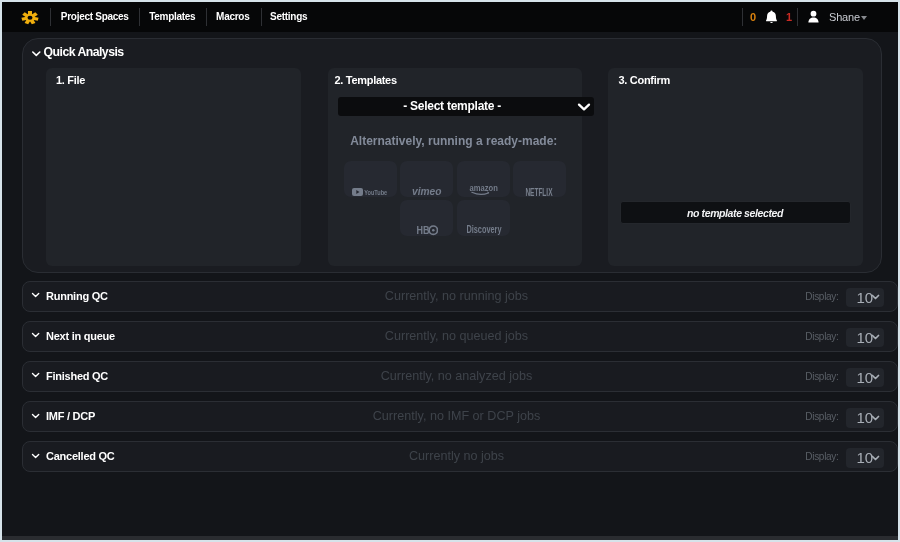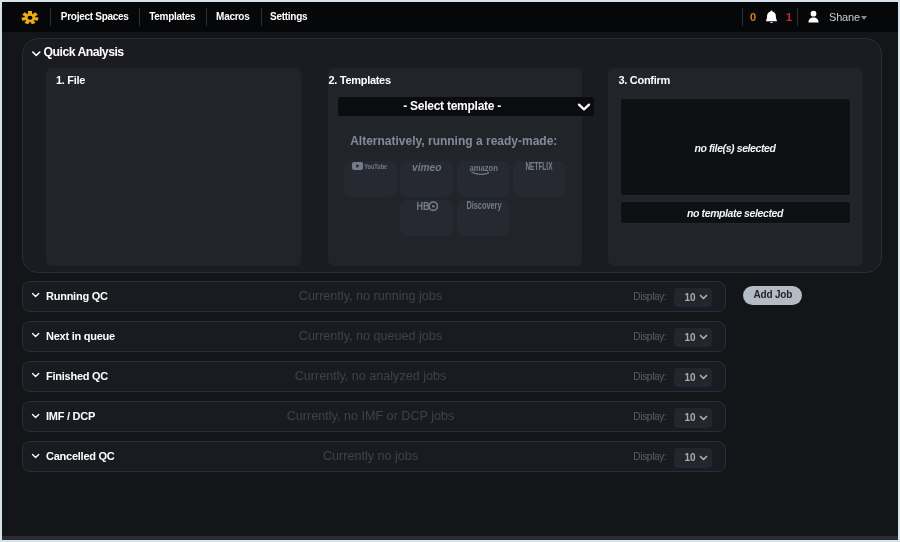--- a/index.html
+++ b/index.html
@@ -18,28 +18,28 @@
 #panel { position:absolute; left:20px; top:6.3px; width:859.6px; height:234.5px; background:#1a1c21; border:1px solid #2a2d33; border-radius:16px; }
 .card { position:absolute; top:28.6px; height:198.5px; background:#212429; border-radius:6px; }
 .cardtitle { position:absolute; top:5.8px; color:#fff; font-weight:bold; font-size:11px; letter-spacing:-0.3px; }
 .chev { stroke:#fff; stroke-width:1.7; fill:none; stroke-linecap:round; stroke-linejoin:round; }
 .sectitle { position:absolute; color:#fff; font-weight:bold; font-size:12.3px; letter-spacing:-0.55px; }
 .innerbox { position:absolute; background:#131519; border:1px solid #26292f; border-radius:3px; }
 .folderlabel { color:#9aa1a8; font-size:10.5px; letter-spacing:-0.35px; }
 .rowline { position:absolute; left:7.4px; height:10px; display:flex; align-items:center; gap:6.5px; }
 #seltpl { position:absolute; background:#0b0c0e; border-radius:3px; color:#fff; font-weight:bold; font-size:12px; letter-spacing:-0.25px; text-align:center; padding-right:28px; }
 #altmsg { position:absolute; color:#838b9a; font-weight:bold; font-size:12px; text-align:center; }
-.brand { position:absolute; width:53px; height:36px; background:#262931; border-radius:7px; display:flex; align-items:flex-start; justify-content:center; color:#747c8a; }
+.brand { position:absolute; width:53px; height:36px; background:#262931; border-radius:7px; display:flex; align-items:flex-end; justify-content:center; color:#747c8a; }
 .noselect { position:absolute; color:#f2f3f5; font-weight:bold; font-style:italic; font-size:10.5px; letter-spacing:-0.4px; text-align:center; }
 .pillbtn { position:absolute; height:18.5px; background:#b5bbc5; border-radius:10px; color:#1e2126; font-weight:bold; font-size:10px; letter-spacing:-0.2px; text-align:center; line-height:18.5px;margin-top:44px; }
-.qrow { position:absolute; left:20px; width:704px; height:31.3px; background:#191b20; border:1px solid #2b2e34; border-radius:8px;padding-left:11px; }
+.qrow { position:absolute; left:20px; width:876px; height:31.3px; background:#191b20; border:1px solid #2b2e34; border-radius:8px;padding-left:11px; }
 .qtitle { position:absolute; left:23px; top:0; height:29.3px; line-height:29.3px; color:#fff; font-weight:bold; font-size:11px; letter-spacing:-0.25px; }
 .qcenter { position:absolute; left:-3.5px; width:100%; top:0; height:29.3px; line-height:29.3px; color:#3e434a; font-size:12.6px; text-align:center; }
 .qdisplay { position:absolute; right:58.5px; top:0; height:29.3px; line-height:29.3px; color:#5a5f66; font-size:10px; letter-spacing:-0.3px; }
-.qsel { position:absolute; right:13.5px; top:6.3px; width:38px; height:19.3px; background:#23262c; border-radius:4px; color:#a8aeb6; font-weight:bold; font-size:10px; }
+.qsel { position:absolute; right:13.5px; top:6.3px; width:38px; height:19.3px; background:#23262c; border-radius:4px; color:#a8aeb6; font-weight:normal; font-size:15px; }
 #hscroll { position:absolute; left:0; top:534px; width:896px; height:4px; background:#2a2c30; }
 </style>
 </head>
 <body>
 <div id="frame">
   <div id="topbar">
     <svg id="gear" width="22" height="16" viewBox="0 0 22 16">
         <path d="M8.93 4.16L9.01 1.08L12.99 1.08L13.07 4.16L13.19 4.21L16.30 2.35L18.78 4.80L15.76 6.78L15.79 6.88L19.60 7.64L18.71 10.71L14.87 10.09L14.79 10.17L16.42 12.98L12.84 14.34L11.07 11.60L10.93 11.60L9.16 14.34L5.58 12.98L7.21 10.17L7.13 10.09L3.29 10.71L2.40 7.64L6.21 6.88L6.24 6.78L3.22 4.80L5.70 2.35L8.81 4.21Z M13.5 7.7 A2.5 2.0 0 1 0 8.5 7.7 A2.5 2.0 0 1 0 13.5 7.7 Z" fill="#efae0d" fill-rule="evenodd"></path>
       </svg>
     <div class="navdiv" style="left:47.5px"></div>
@@ -68,21 +68,21 @@
       <svg class="chevhdr" width="12" height="9" viewBox="0 0 12 9" style="position:absolute;left:8px;top:10.4px">
           <polyline class="chev" points="1.8,2.0 5.3,5.3 8.8,2.0" style="stroke-width:1.6"></polyline>
         </svg>
       <div class="sectitle" style="left:20.6px;top:5.6px">Quick Analysis</div>
 
       <div class="card" id="card1" style="left:23px;width:254.7px">
         <div class="cardtitle" style="left:10px">1. File</div>
       </div>
 
       <div class="card" id="card2" style="left:304.5px;width:254.5px">
-        <div class="cardtitle" style="left:1px">2. Templates</div>
+        <div class="cardtitle" style="left:7px">2. Templates</div>
         <div id="seltpl" style="left:10.9px;top:29.5px;width:255.5px;height:19px;line-height:19px">- Select template -
           <svg width="14" height="10" viewBox="0 0 14 10" style="position:absolute;right:3px;top:4.6px">
               <polyline class="chev" points="2,2.6 7,7.4 12,2.6" style="stroke-width:2.3"></polyline>
             </svg>
         </div>
         <div id="altmsg" style="left:-1px;width:254.5px;top:66px">Alternatively, running a ready-made:</div>
         <div class="brand" style="left:16.1px;top:92.7px">
             <svg width="36" height="10" viewBox="0 0 36 10">
               <rect x="0" y="0.9" width="11" height="8.2" rx="2" fill="#747c8a"></rect>
               <path d="M4.3 3 l3.2 2 L4.3 7 z" fill="#262931"></path>
@@ -115,23 +115,20 @@
           </div>
         <div class="brand" style="left:129.5px;top:132.6px;height:35.8px">
             <svg width="38" height="12" viewBox="0 0 38 12">
               <text x="1.4" y="9.4" font-size="10" font-weight="bold" fill="#747c8a" font-family="Liberation Sans" textLength="35.1" lengthAdjust="spacingAndGlyphs">Discovery</text>
             </svg>
           </div>
       </div>
 
       <div class="card" id="card3" style="left:584.5px;width:255.4px">
         <div class="cardtitle" style="left:11px">3. Confirm</div>
-        <div class="innerbox" style="left:12px;top:30.3px;width:231px;height:97.4px;background:#0e1013;border-color:#24272c">
-          <div class="noselect" style="left:0;width:100%;top:42.5px">no file(s) selected</div>
-        </div>
         <div class="innerbox" style="left:12px;top:133.4px;width:231px;height:22.7px;background:#0e1013;border-color:#24272c">
           <div class="noselect" style="left:0;width:100%;top:4.8px">no template selected</div>
         </div>
         <div class="pillbtn" style="left:60.1px;top:174.3px;width:58.4px">Reset</div>
         <div class="pillbtn" style="left:135.8px;top:174.3px;width:59px">Add Job</div>
       </div>
     </div>
 
     <div class="qrow" style="top:248.7px">
       <svg width="9" height="7" viewBox="0 0 9 7" style="position:absolute;left:8.4px;top:10.6px">

